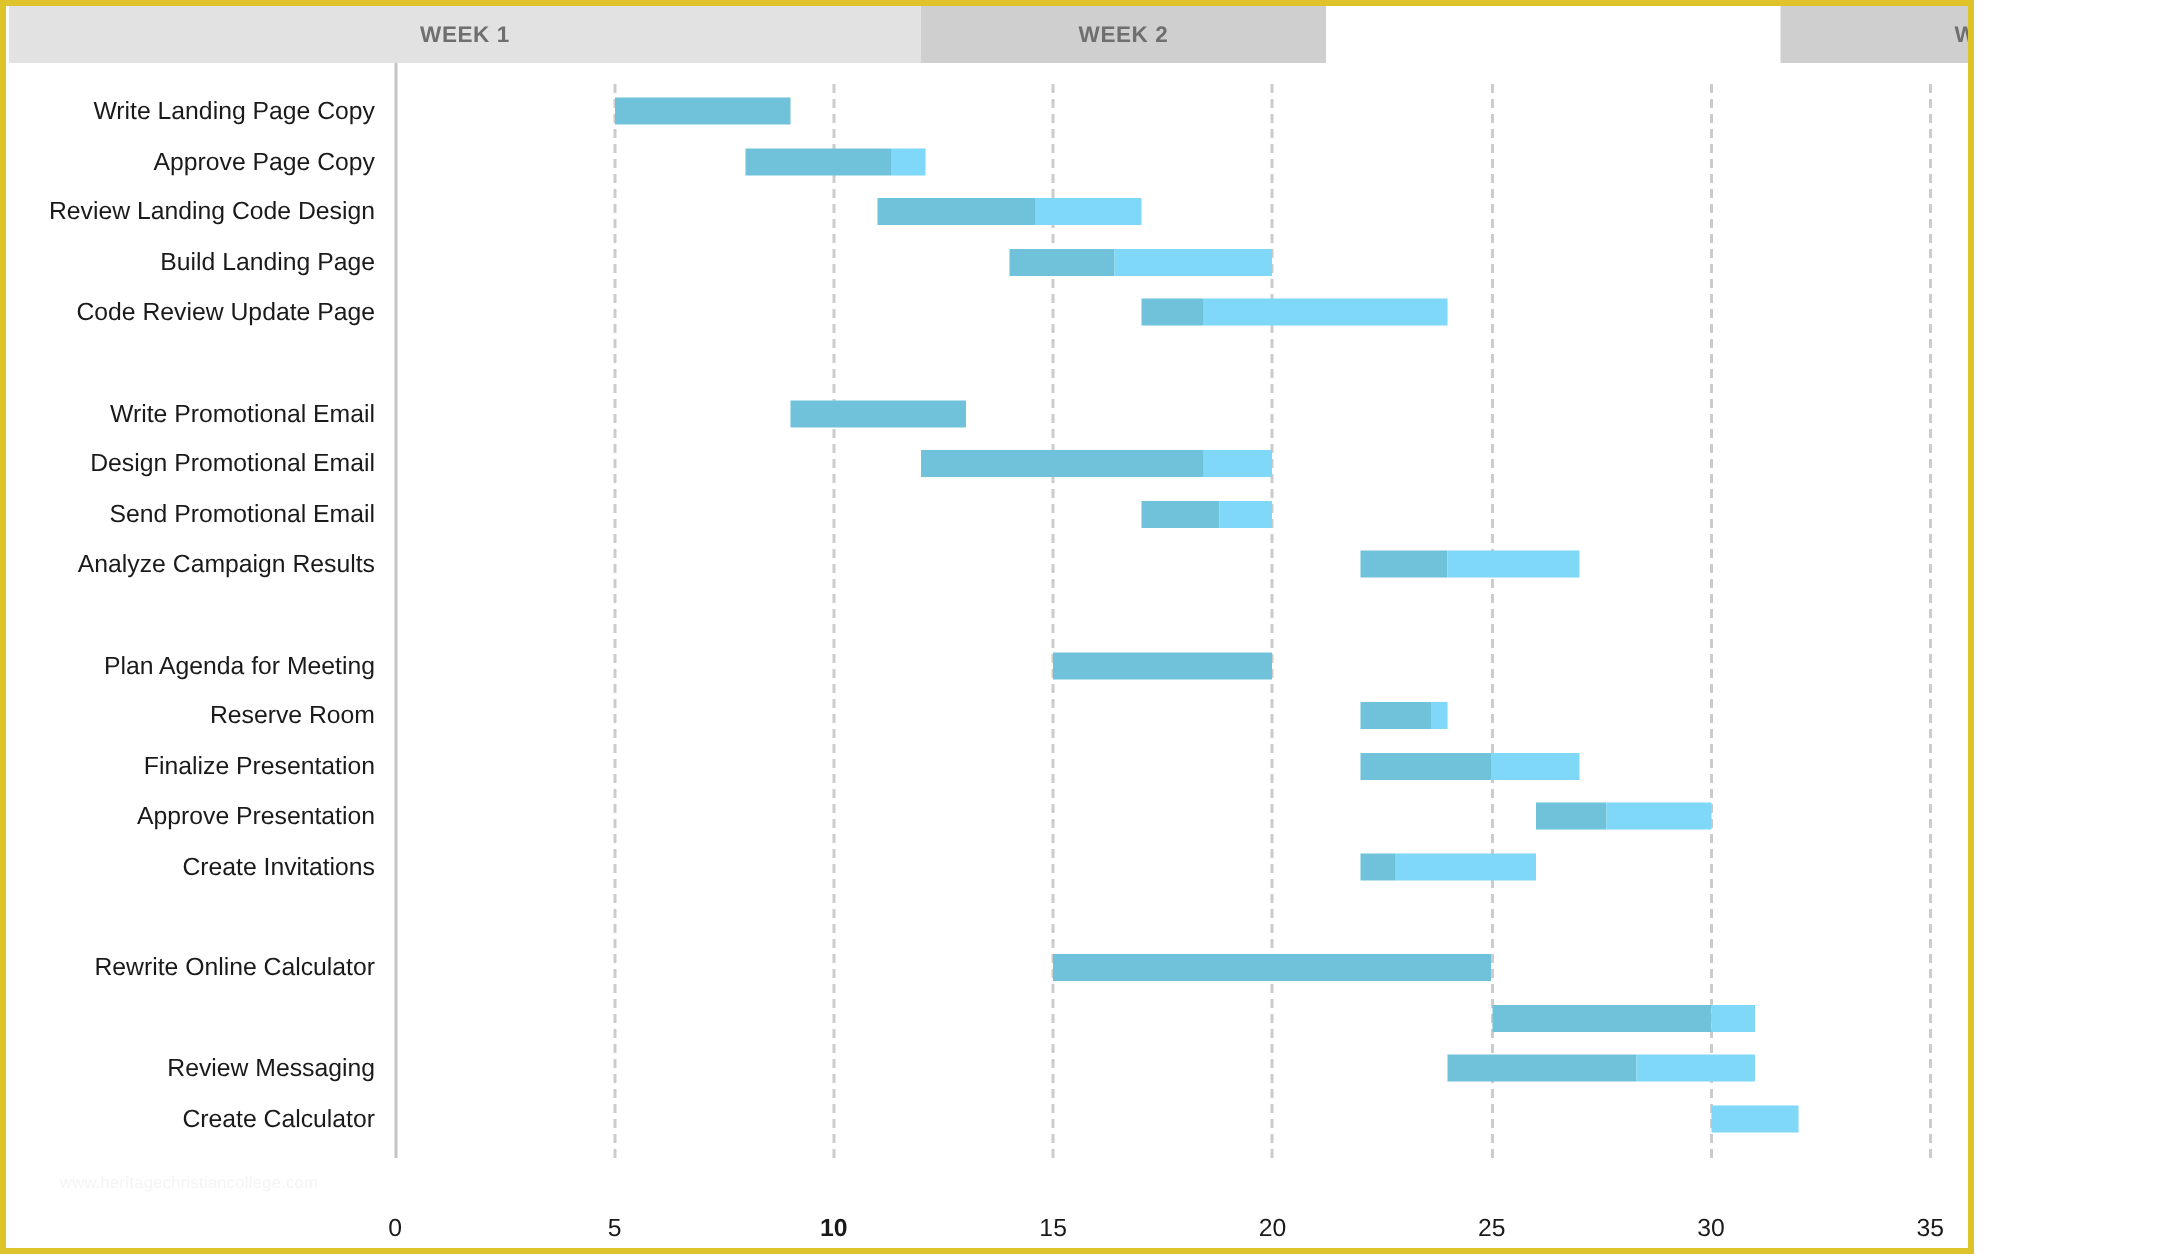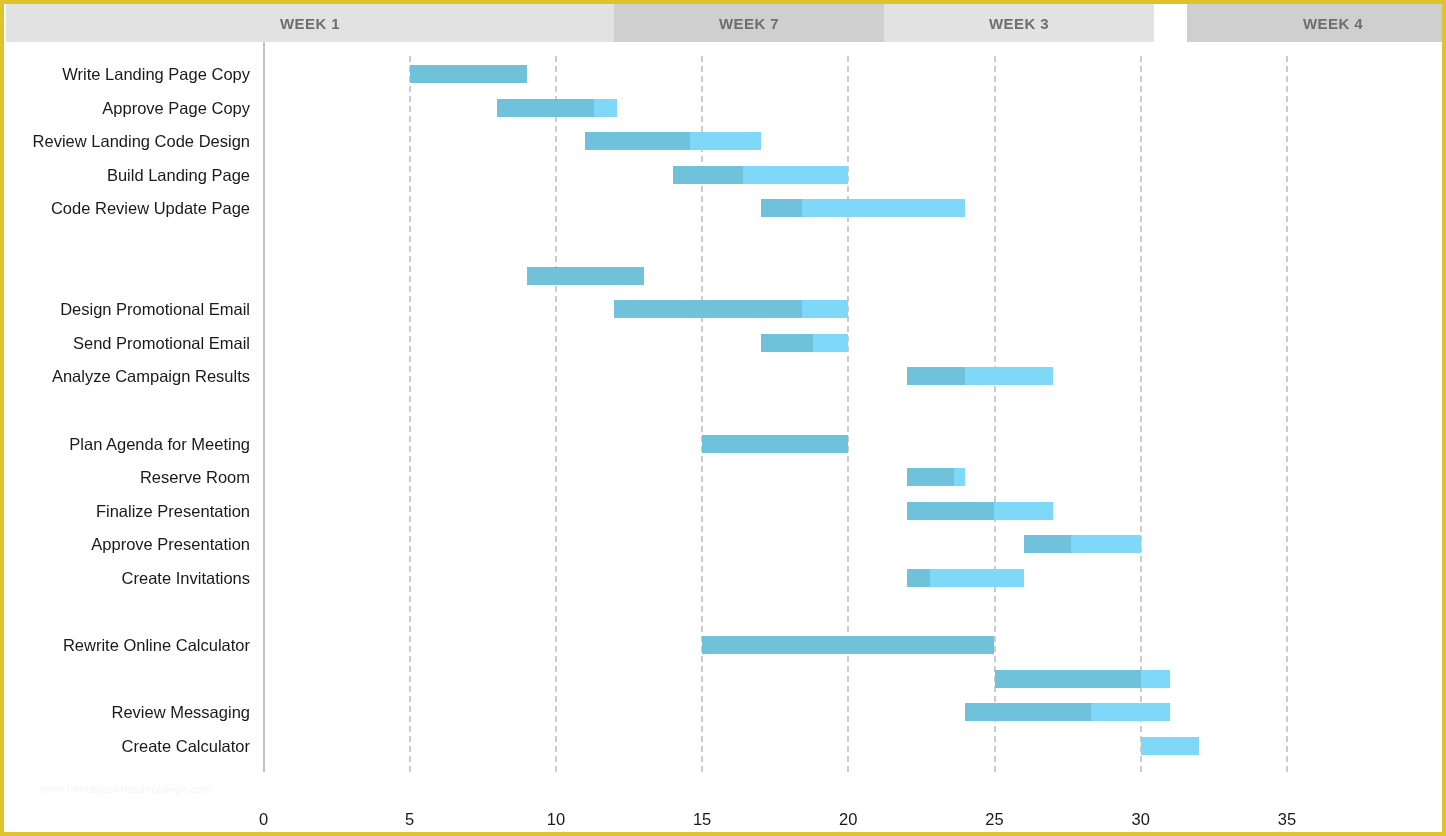--- a/index.html
+++ b/index.html
@@ -6,21 +6,21 @@
     margin: 0;
     padding: 0;
     background: #ffffff;
   }
   body {
     font-family: "Liberation Sans", sans-serif;
   }
 
   #app {
     position: relative;
-    width: 1446px;
+    width: 1316px;
     height: 836px;
     box-sizing: border-box;
     background: #ffffff;
     border: 4px solid #DFC32B;
     overflow: hidden;
   }
 
   
   #week-header {
     position: absolute;
@@ -141,24 +141,21 @@
 </head>
 <body>
 
 <div id="app">
 
   <div id="week-header">
       <div class="week-cell week-light" style="left: 2px; width: 608px;">
         <span>WEEK 1</span>
       </div>
       <div class="week-cell week-dark" style="left: 610px; width: 270px;">
-        <span>WEEK 7</span>
-      </div>
-      <div class="week-cell week-light" style="left: 880px; width: 270px;">
-        <span>WEEK 3</span>
+        <span>WEEK 2</span>
       </div>
       <div class="week-cell week-dark" style="left: 1150px; width: 292px; margin-left: 33px;">
         <span>WEEK 4</span>
       </div>
     </div>
 
   <div id="plot">
     <div id="gridlines">
         <div class="axisline" style="left: 258.5px;"></div>
         <div class="gridline dashed" style="left: 404.7px;"></div>
@@ -198,20 +195,21 @@
           </div>
         </div>
         <div class="row" style="top: 153.4px;">
           <div class="row-label">Code Review Update Page</div>
           <div class="bar-wrap" style="left: 756.58px; width: 204.68px;">
             <div class="bar-done" style="left: 0px; width: 40.936px;"></div>
             <div class="bar-remain" style="left: 40.936px; width: 163.744px;"></div>
           </div>
         </div>
         <div class="row" style="top: 220.6px;">
+          <div class="row-label">Write Promotional Email</div>
           <div class="bar-wrap" style="left: 522.66px; width: 116.96px;">
             <div class="bar-done" style="left: 0px; width: 116.96px;"></div>
           </div>
         </div>
         <div class="row" style="top: 254.2px;">
           <div class="row-label">Design Promotional Email</div>
           <div class="bar-wrap" style="left: 610.38px; width: 233.92px;">
             <div class="bar-done" style="left: 0px; width: 187.136px;"></div>
             <div class="bar-remain" style="left: 187.136px; width: 46.784px;"></div>
           </div>
@@ -286,21 +284,21 @@
         <div class="row" style="top: 691px;">
           <div class="row-label">Create Calculator</div>
           <div class="bar-wrap" style="left: 1136.7px; width: 58.48px;">
             <div class="bar-remain" style="left: 0px; width: 58.48px;"></div>
           </div>
         </div>
       </div>
     <div id="xaxis">
         <div class="xtick" style="left: 259.5px;">0</div>
         <div class="xtick" style="left: 405.7px;">5</div>
-        <div class="xtick" style="left: 551.9px;">10</div>
+        <div class="xtick" style="left: 551.9px; font-weight: bold;">10</div>
         <div class="xtick" style="left: 698.1px;">15</div>
         <div class="xtick" style="left: 844.3px;">20</div>
         <div class="xtick" style="left: 990.5px;">25</div>
         <div class="xtick" style="left: 1136.7px;">30</div>
         <div class="xtick" style="left: 1282.9px;">35</div>
       </div>
 
   </div>
 
   <div id="watermark">www.heritagechristiancollege.com</div>

